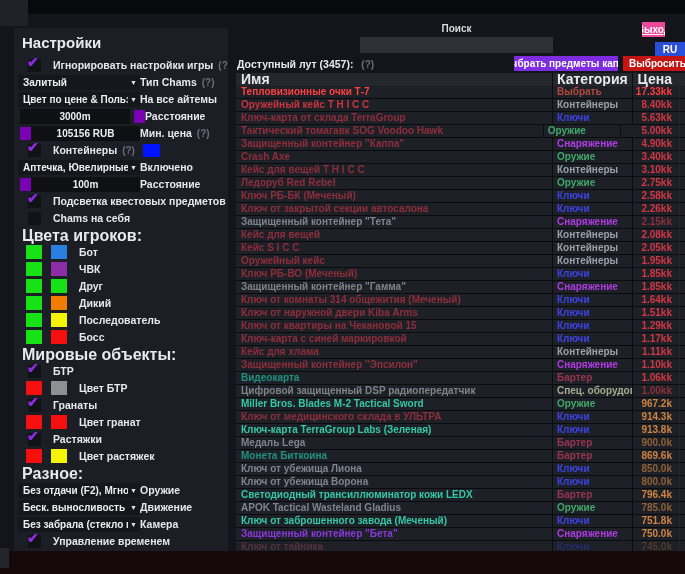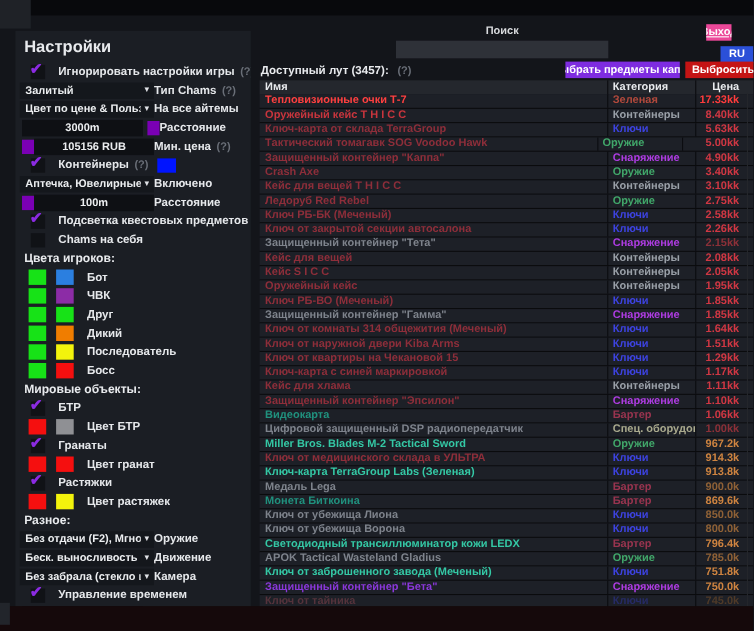--- a/index.html
+++ b/index.html
@@ -7,21 +7,21 @@
        font-family:"Liberation Sans",sans-serif;font-weight:bold;-webkit-font-smoothing:antialiased;}
   .abs{position:absolute;}
   
   .titlebar{left:0;top:0;width:685px;height:14px;background:#08090c;}
   .corner-box{left:0;top:0;width:28px;height:26px;background:#1f2227;}
   
   .panel{left:14px;top:28px;width:214px;height:530px;background:#1b1e24;box-sizing:border-box;
          padding:5px 4px 0 4px;overflow:hidden;}
   .panel-title{color:#e8eaed;font-size:15px;margin:1px 0 6px 4px;}
   .srow{display:flex;align-items:center;height:16px;margin-bottom:1px;position:relative;}
-  .shead{color:#e8eaed;font-size:11px;height:15px;line-height:15px;margin:2px 0 1px 4px;}
+  .shead{color:#e8eaed;font-size:16px;height:15px;line-height:15px;margin:2px 0 1px 4px;}
   .cbox{width:13px;height:13px;background:#101216;margin-left:10px;position:relative;flex:0 0 auto;}
   .cmark{position:absolute;left:-1px;top:-4px;font-size:14px;color:#8b2be2;line-height:14px;}
   .clabel{color:#e6e8eb;font-size:10.5px;margin-left:12px;white-space:nowrap;}
   .help{color:#6a6f78;font-size:10px;margin-left:5px;}
   .sel{width:122px;height:15px;background:#14171c;display:flex;align-items:center;flex:0 0 auto;
        box-sizing:border-box;padding:0 3px 0 5px;justify-content:space-between;overflow:hidden;}
   .sel-text{color:#eceef0;font-size:10px;white-space:nowrap;overflow:hidden;}
   .sel-arrow{color:#e0e2e6;font-size:7px;flex:0 0 auto;margin-left:2px;}
   .slabel{color:#e6e8eb;font-size:10.5px;margin-left:0;white-space:nowrap;}
   .inp{height:15px;background:#0e1014;color:#eceef0;font-size:10px;display:flex;align-items:center;
@@ -37,21 +37,21 @@
                 color:#e8eaed;font-size:10px;font-family:"Liberation Sans",sans-serif;box-sizing:border-box;}
   .btn{border:none;color:#fff;font-size:10px;font-weight:bold;font-family:"Liberation Sans",sans-serif;
        display:flex;align-items:center;justify-content:center;cursor:default;white-space:nowrap;overflow:hidden;}
   .exit-btn{left:642px;top:22px;width:23px;height:15px;background:#ec4899;text-decoration:underline;}
   .ru-btn{left:655px;top:42px;width:30px;height:15px;background:#2b50d8;}
   .loot-label{left:237px;top:58px;color:#e8eaed;font-size:10.5px;}
   .kappa-btn{left:514px;top:56px;width:104px;height:15px;background:#7e2ce0;}
   .dropall-btn{left:623px;top:56px;width:76px;height:15px;background:#c41414;justify-content:flex-start;padding-left:6px;}
   
   .table{left:236px;top:73px;width:449px;}
-  .thead{height:12.5px;background:#24272d;display:flex;align-items:center;color:#e8eaed;font-size:10px;}
+  .thead{height:12.5px;background:#24272d;display:flex;align-items:center;color:#e8eaed;font-size:14px;}
   .trow{height:13px;box-sizing:border-box;border-bottom:1px solid #0a0b0d;background:#1d2027;
         display:flex;align-items:center;font-size:10px;}
   .c-name{width:316px;box-sizing:border-box;padding-left:5px;white-space:nowrap;overflow:hidden;}
   .c-cat{width:80px;box-sizing:border-box;padding-left:4px;border-left:1px solid #0b0c10;
          white-space:nowrap;overflow:hidden;align-self:stretch;display:flex;align-items:center;}
   .c-price{flex:1;box-sizing:border-box;padding-right:13px;text-align:right;border-left:1px solid #0b0c10;
            align-self:stretch;display:flex;align-items:center;justify-content:flex-end;}
   .edge-line{left:679px;top:85px;width:1px;height:466px;background:#24262b;}
   
   .footer{left:0;top:551px;width:685px;height:23px;background:#15090b;z-index:5;}
@@ -245,21 +245,21 @@
 
 <div class="abs table">
   <div class="thead">
     <div class="c-name">Имя</div>
     <div class="c-cat">Категория</div>
     <div class="c-price">Цена</div>
   </div>
   <div id="loot-rows">
       <div class="trow">
         <div class="c-name" style="color: rgb(255, 64, 64);">Тепловизионные очки Т-7</div>
-        <div class="c-cat" style="color: rgb(177, 73, 60);">Зеленая</div>
+        <div class="c-cat" style="color: rgb(177, 73, 60);">Выбрать</div>
         <div class="c-price" style="color: rgb(255, 60, 60);">17.33kk</div>
       </div>
       <div class="trow">
         <div class="c-name" style="color: rgb(201, 53, 61);">Оружейный кейс T H I C C</div>
         <div class="c-cat" style="color: rgb(154, 160, 168);">Контейнеры</div>
         <div class="c-price" style="color: rgb(208, 55, 67);">8.40kk</div>
       </div>
       <div class="trow">
         <div class="c-name" style="color: rgb(142, 46, 58);">Ключ-карта от склада TerraGroup</div>
         <div class="c-cat" style="color: rgb(61, 67, 226);">Ключи</div>

